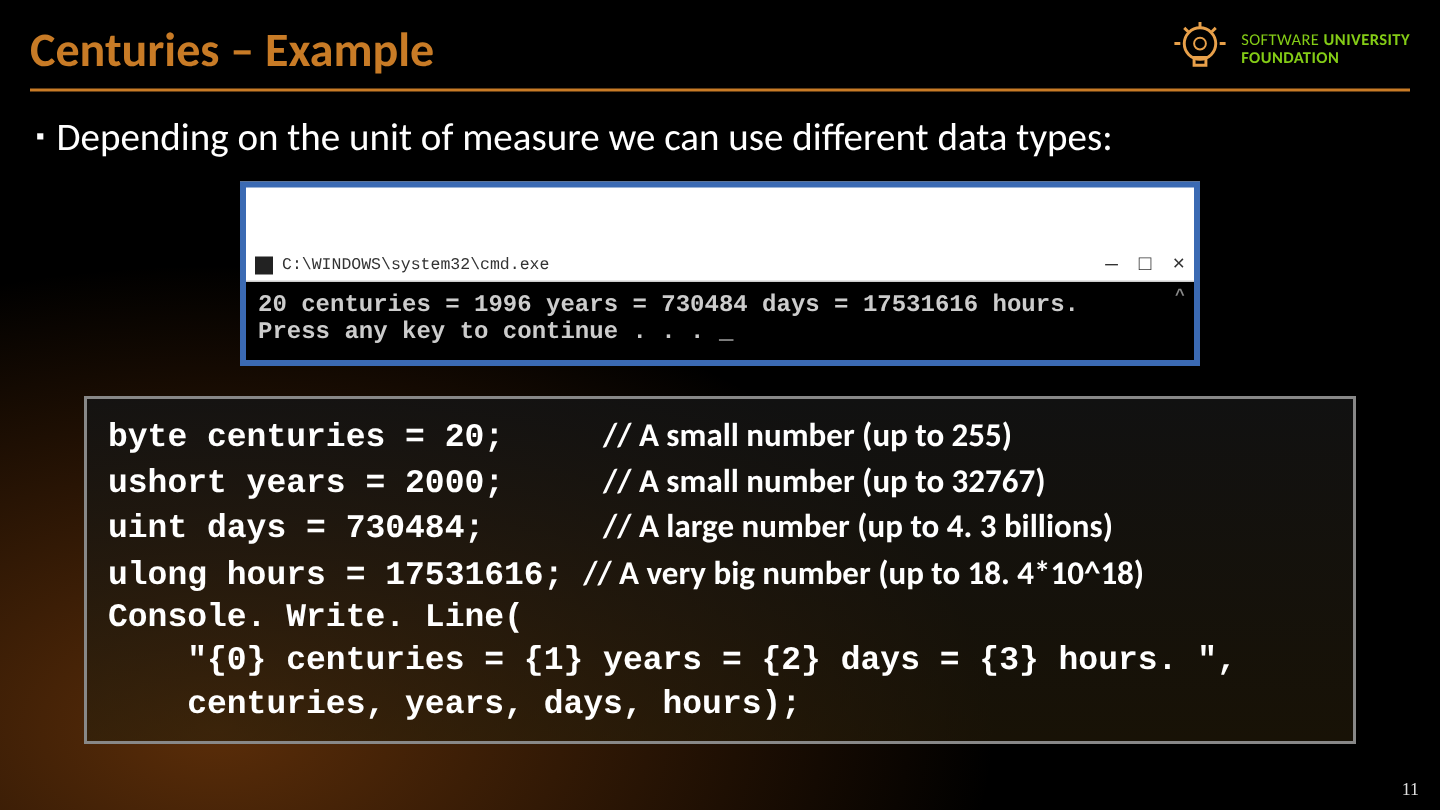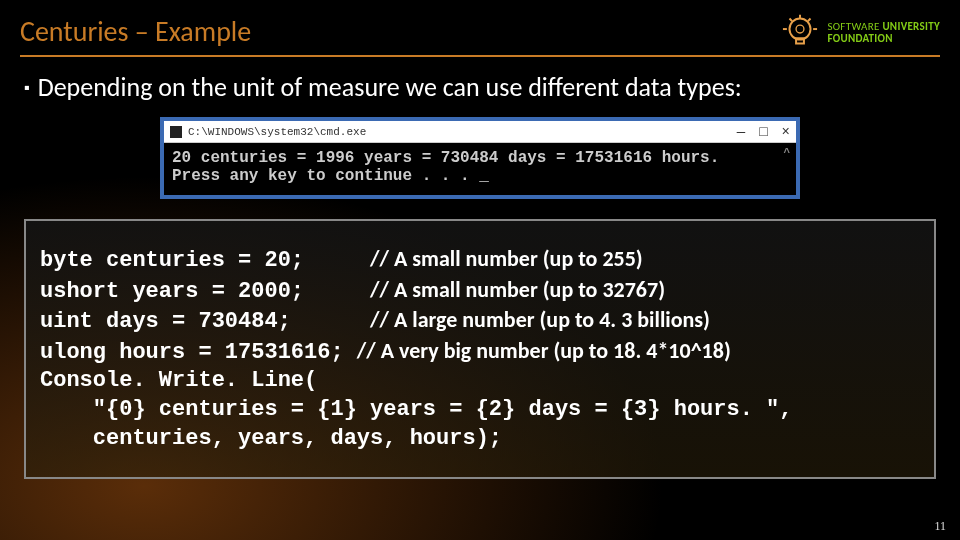--- a/index.html
+++ b/index.html
@@ -6,22 +6,22 @@
   body {
     width: 960px; height: 540px;
     background: #000 radial-gradient(ellipse at 15% 90%, rgba(200,100,20,0.45) 0%, rgba(0,0,0,0) 45%);
     font-family: Calibri, Arial, sans-serif;
     color: #fff;
     position: relative;
     overflow: hidden;
   }
   .title {
     color: #c87b26;
-    font-size: 28px;
-    font-weight: 400;
+    font-size: 32px;
+    font-weight: 700;
     padding: 14px 0 6px 20px;
   }
   .title-underline {
     margin: 0 20px 14px 20px;
     border-bottom: 2px solid #c87b26;
   }
   .logo {
     position: absolute;
     top: 12px; right: 20px;
     display: flex; align-items: center; gap: 6px;
@@ -41,38 +41,39 @@
     width: 640px;
     border: 4px solid #3b6ab3;
     background: #fff;
     font-family: Consolas, "Courier New", monospace;
   }
   .cmd-titlebar {
     height: 22px; background: #fff; color: #333;
     display: flex; align-items: center; gap: 6px;
     padding: 0 6px; font-size: 11px;
     border-bottom: 1px solid #ccc;
+    margin-top: 41px;
   }
   .cmd-tb-icon { width: 12px; height: 12px; background: #222; }
   .cmd-ctrls { margin-left: auto; display: flex; gap: 14px; font-size: 14px; color: #333; }
   .cmd-body {
     background: #000; color: #ccc;
     font-size: 16px; font-weight: 700;
     padding: 6px 8px 10px 8px;
     min-height: 50px;
     position: relative;
   }
   .cmd-body .scroll-up {
     position: absolute; top: 4px; right: 6px; font-size: 11px; color: #888;
   }
   .code-block {
-    margin: 0 24px;
+    margin: 0 56px;
     border: 2px solid #888;
     background: linear-gradient(to bottom, rgba(20,20,20,0.85), rgba(40,30,10,0.6));
-    padding: 24px 14px;
+    padding: 10px 14px;
     font-family: Consolas, "Courier New", monospace;
     font-size: 22px;
     line-height: 1.3;
     font-weight: 700;
     white-space: pre;
   }
   .comment { font-family: Calibri, Arial, sans-serif; font-weight: 700; color: #fff; }
   .page-num {
     position: absolute; bottom: 6px; right: 14px;
     font-size: 12px; color: #ddd; font-family: Liberation Serif, serif;

